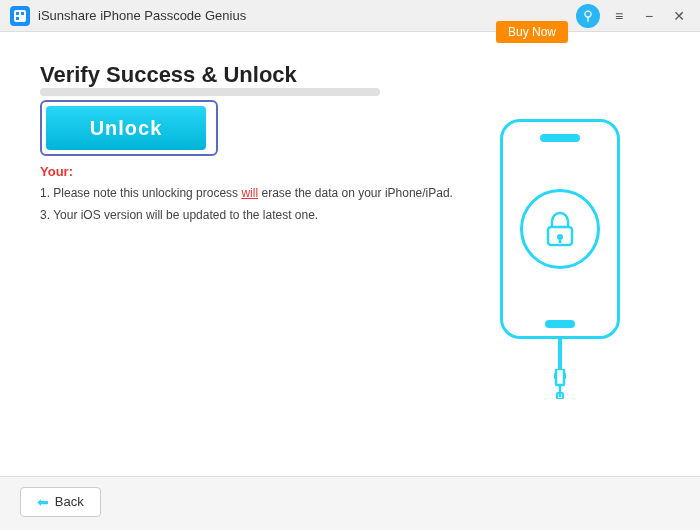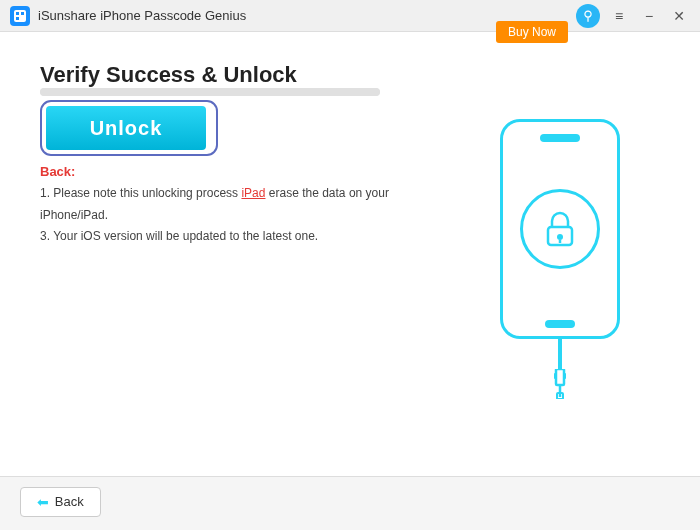--- a/index.html
+++ b/index.html
@@ -102,21 +102,21 @@
       overflow: hidden;
     }
     .progress-bar-fill {
       height: 100%;
       background: #e0e0e0;
       border-radius: 4px;
       width: 100%;
     }
     .unlock-btn-wrapper {
       border: 2px solid #5c6bc0;
-      border-radius: 11px;
+      border-radius: 6px;
       display: inline-block;
       padding: 4px;
       width: 178px;
       margin-top: 4px;
     }
     .unlock-btn {
       background: linear-gradient(to bottom, #29d6f5, #00b4d8);
       color: white;
       border: none;
       border-radius: 4px;
@@ -273,23 +273,23 @@
 
     <div class="progress-bar-container">
       <div class="progress-bar-fill"></div>
     </div>
 
     <div class="unlock-btn-wrapper">
       <button class="unlock-btn">Unlock</button>
     </div>
 
     <div class="note-section">
-      <div class="note-label">Back:</div>
+      <div class="note-label">Your:</div>
       <div class="note-item">
-        1. Please note this unlocking process <span class="highlight">iPad</span> erase the data on your iPhone/iPad.
+        1. Please note this unlocking process <span class="highlight">will</span> erase the data on your iPhone/iPad.
       </div>
       <div class="note-item">
         3. Your iOS version will be updated to the latest one.
       </div>
     </div>
   </div>
 
   <div class="right-panel">
     <div class="phone-illustration">
       <div class="phone-body">

